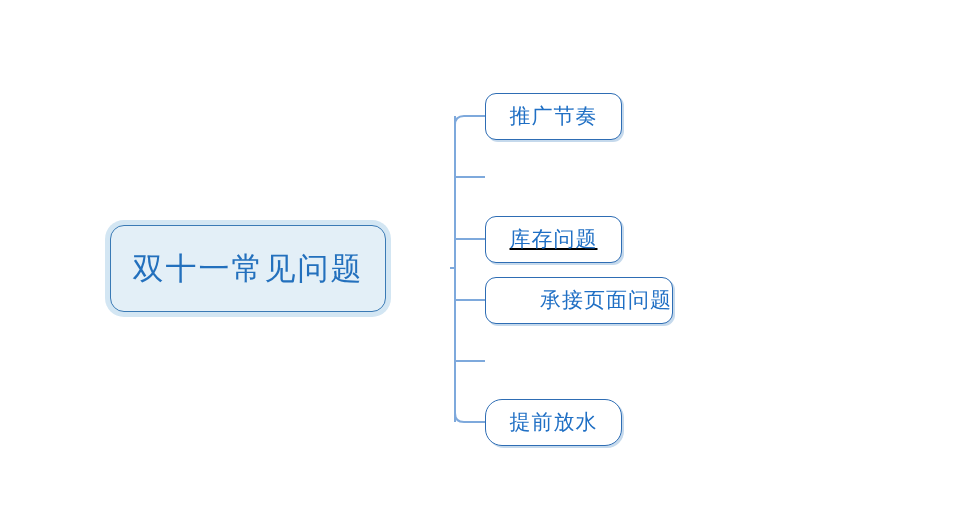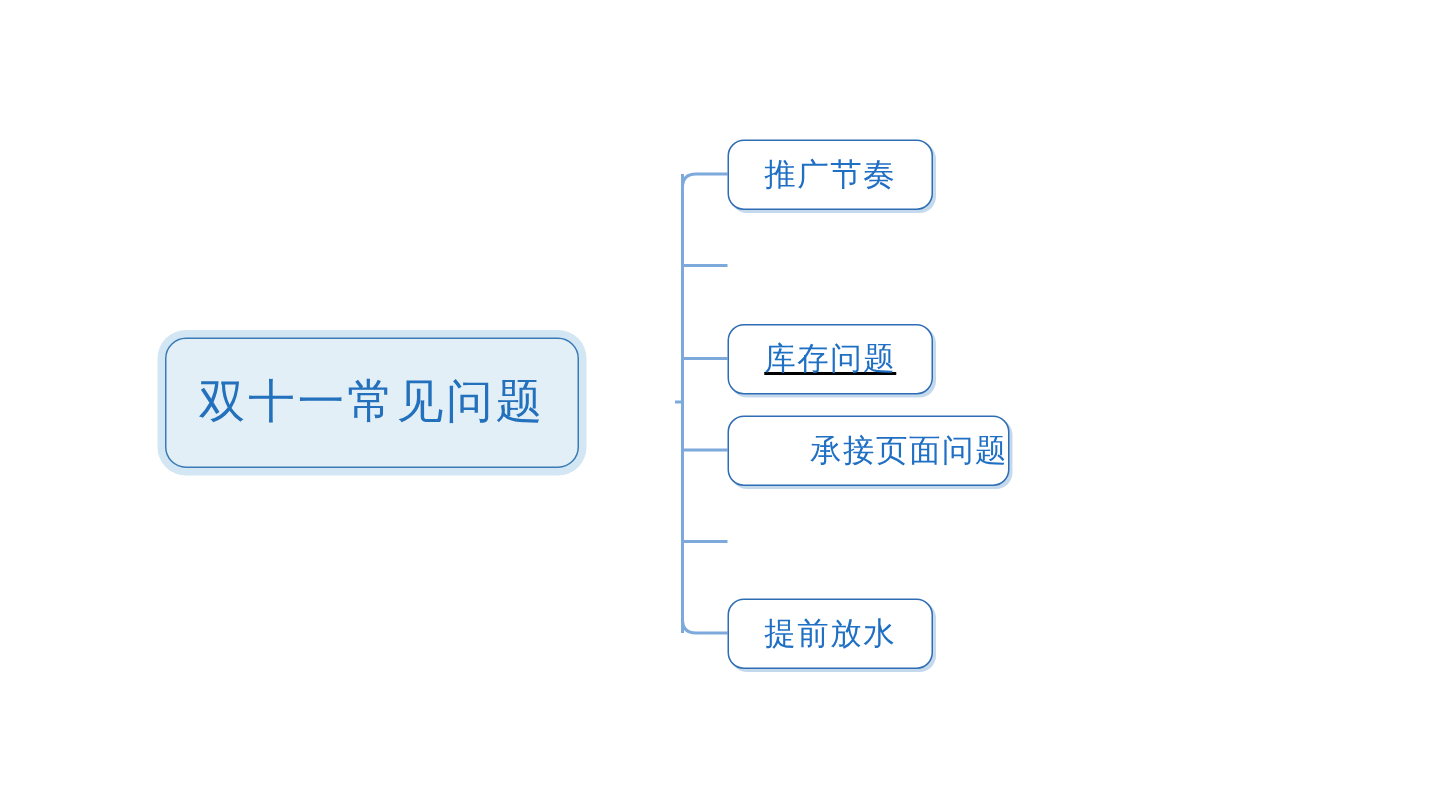--- a/index.html
+++ b/index.html
@@ -93,17 +93,17 @@
 
   <div class="child-node" style="left: 485px; top: 93px; width: 137px; height: 47px;">
     <span class="child-label">推广节奏</span>
   </div>
   <div class="child-node" style="left: 485px; top: 216px; width: 137px; height: 47px; text-decoration: underline;">
     <span class="child-label">库存问题</span>
   </div>
   <div class="child-node" style="left: 485px; top: 277px; width: 188px; height: 47px; justify-content: flex-end;">
     <span class="child-label">承接页面问题</span>
   </div>
-  <div class="child-node" style="left: 485px; top: 399px; width: 137px; height: 47px;">
+  <div class="child-node" style="left: 485px; top: 399px; width: 137px; height: 47px; border-radius: 17px;">
     <span class="child-label">提前放水</span>
   </div>
 
 </div>
 
 </body></html>

